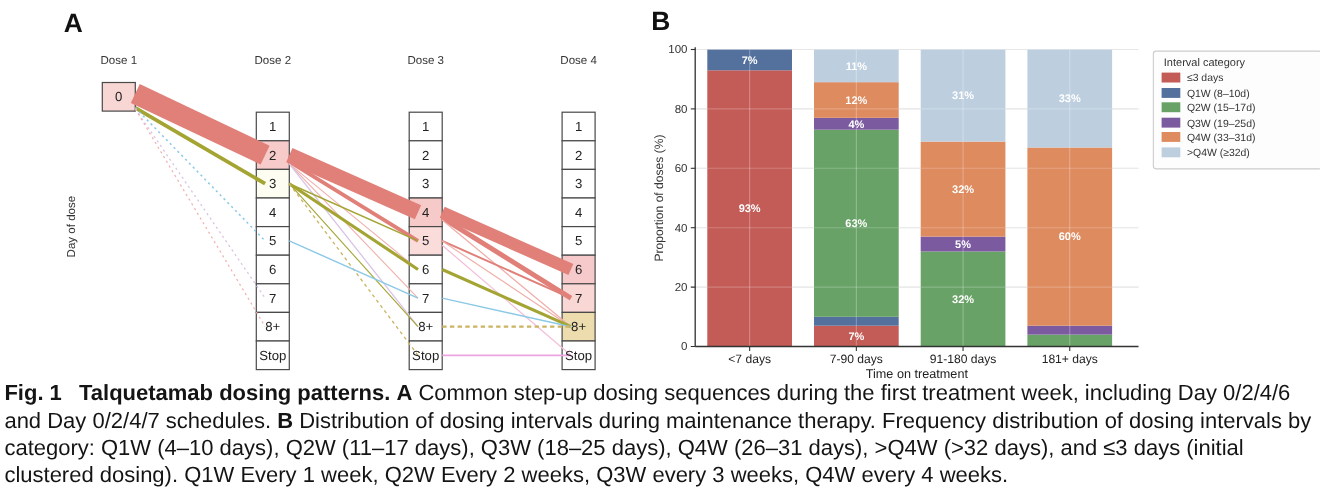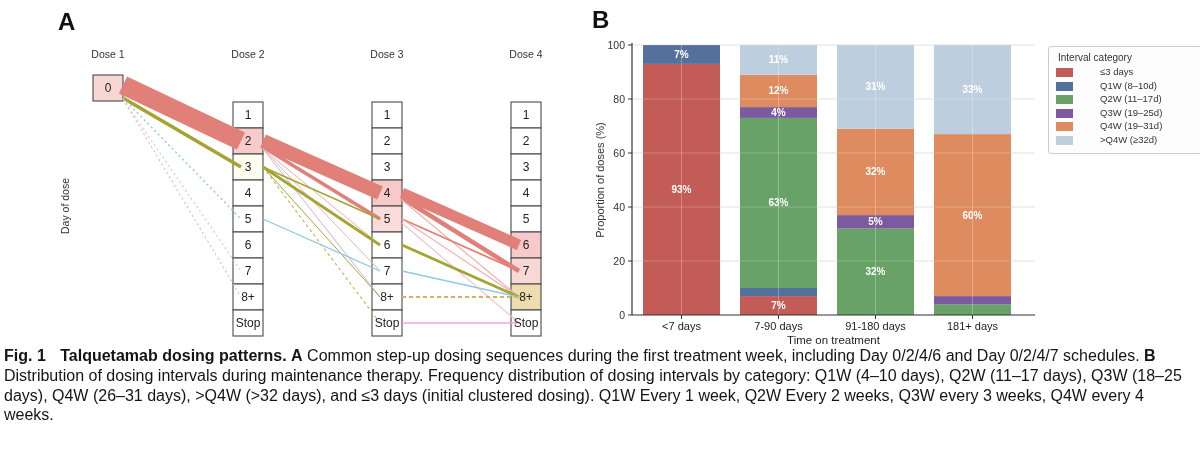--- a/index.html
+++ b/index.html
@@ -9,24 +9,24 @@
   .plabel.a{left:58px;top:8px;}
   .plabel.b{left:592px;top:6px;}
   .ylab{position:absolute;font-size:11px;color:#333;text-align:center;transform:rotate(-90deg);}
   .ylab-a{left:16px;top:199px;width:100px;height:14px;font-size:10.5px;}
   .ylab-b{left:521px;top:173px;width:160px;height:14px;}
   #sankey{position:absolute;left:0;top:0;}
   #bars{position:absolute;left:590px;top:0;}
   #legend{position:absolute;left:1048px;top:46px;width:138px;border:1px solid #cccccc;
           border-radius:3px;background:#fdfdfd;padding:5px 7px 6px 7px;}
   #legend .ltitle{font-size:10px;color:#333;margin:0 0 3px 2px;}
-  .litem{display:flex;align-items:flex-end;margin:2.5px 0;gap:21px;}
+  .litem{display:flex;align-items:flex-start;margin:2.5px 0;}
   .lswatch{width:17px;height:9px;margin-right:6px;flex:0 0 auto;}
   .llabel{font-size:9.5px;color:#333;white-space:nowrap;}
-  #caption{position:absolute;left:4px;top:346px;width:1192px;font-size:16px;
+  #caption{position:absolute;left:4px;top:346px;width:1192px;font-size:20px;
            line-height:1.24;color:#141414;}
   #caption .b{font-weight:bold;}
   #caption .figlab{margin-right:10px;}
 </style>
 </head>
 <body>
 
 <div id="root">
   <div class="plabel a">A</div>
   <div class="plabel b">B</div>
@@ -197,29 +197,29 @@
         <div class="litem">
           <span class="lswatch" style="background: rgb(195, 91, 86);"></span>
           <span class="llabel">≤3 days</span>
         </div>
         <div class="litem">
           <span class="lswatch" style="background: rgb(84, 113, 158);"></span>
           <span class="llabel">Q1W (8–10d)</span>
         </div>
         <div class="litem">
           <span class="lswatch" style="background: rgb(104, 162, 103);"></span>
-          <span class="llabel">Q2W (11–17d)</span>
+          <span class="llabel">Q2W (15–17d)</span>
         </div>
         <div class="litem">
           <span class="lswatch" style="background: rgb(123, 90, 160);"></span>
           <span class="llabel">Q3W (19–25d)</span>
         </div>
         <div class="litem">
           <span class="lswatch" style="background: rgb(222, 139, 95);"></span>
-          <span class="llabel">Q4W (19–31d)</span>
+          <span class="llabel">Q4W (33–31d)</span>
         </div>
         <div class="litem">
           <span class="lswatch" style="background: rgb(189, 207, 223);"></span>
           <span class="llabel">&gt;Q4W (≥32d)</span>
         </div>
       </div>
   </div>
   <div id="caption"><span class="b figlab">Fig. 1</span> <span class="b">Talquetamab dosing patterns.</span> <span class="b">A</span> <span class="">Common step-up dosing sequences during the first treatment week, including Day 0/2/4/6 and Day 0/2/4/7 schedules.</span> <span class="b">B</span> <span class="">Distribution of dosing intervals during maintenance therapy. Frequency distribution of dosing intervals by category: Q1W (4–10 days), Q2W (11–17 days), Q3W (18–25 days), Q4W (26–31 days), &gt;Q4W (&gt;32 days), and ≤3 days (initial clustered dosing). Q1W Every 1 week, Q2W Every 2 weeks, Q3W every 3 weeks, Q4W every 4 weeks.</span> </div>
 </div>
 

